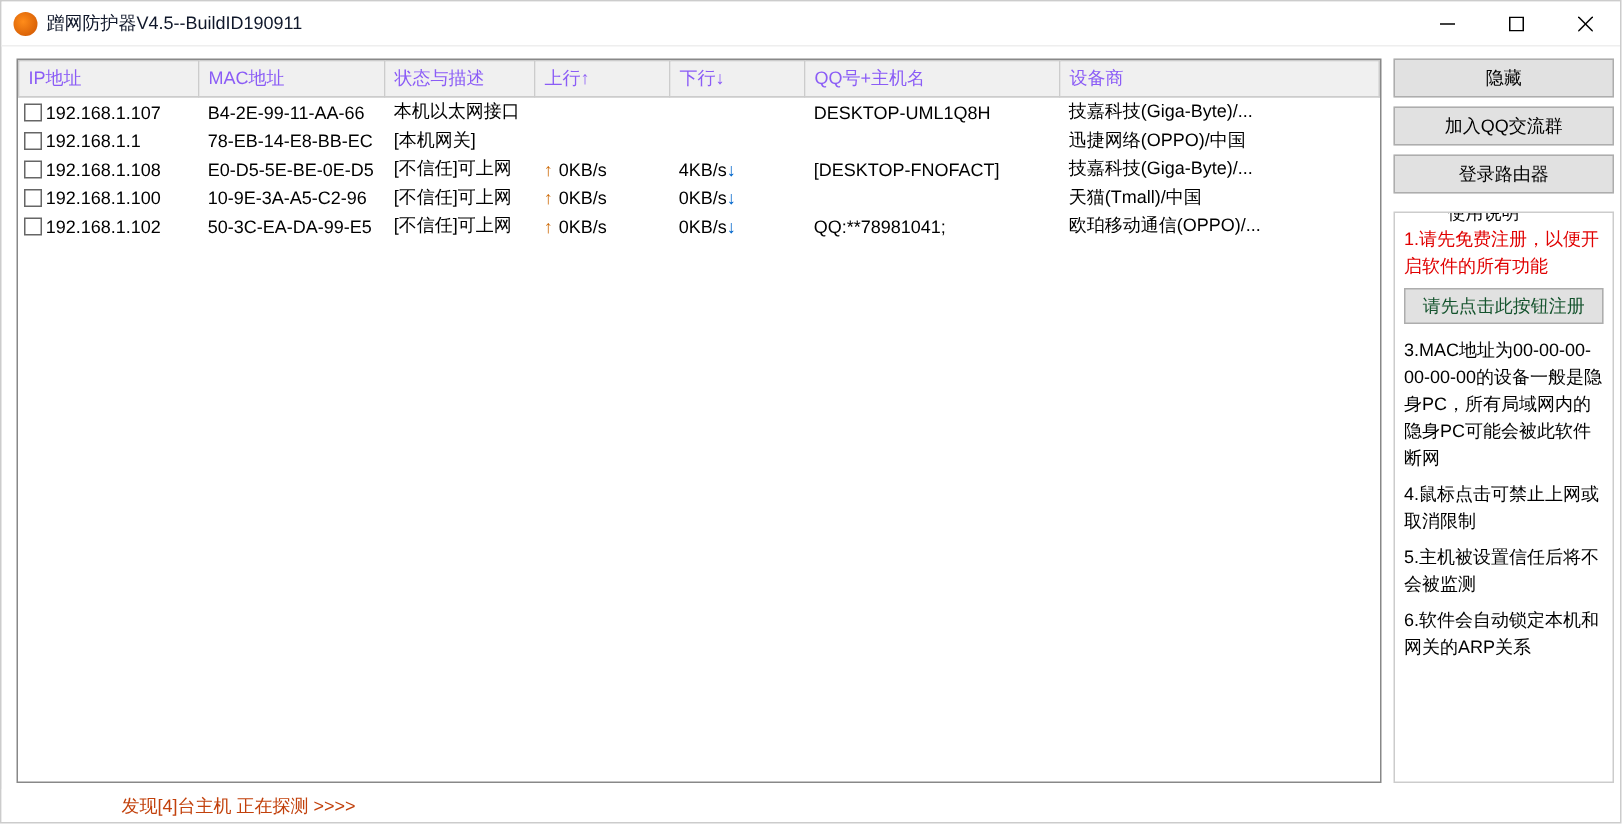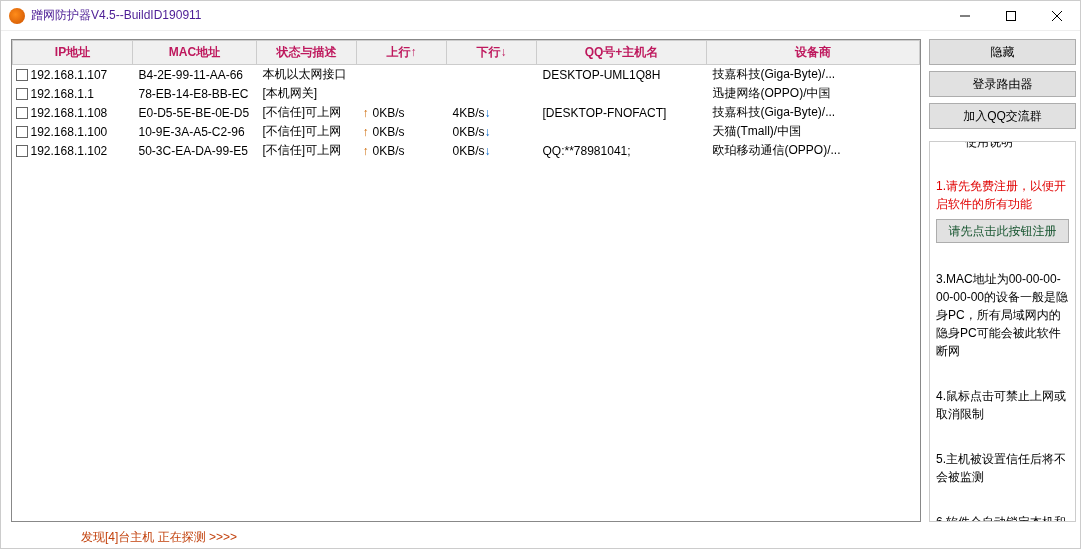--- a/index.html
+++ b/index.html
@@ -1,35 +1,35 @@
 <!DOCTYPE html>
 <html><head>
 <meta charset="utf-8">
 <style>
 * { box-sizing: border-box; margin: 0; padding: 0; font-family: "Microsoft YaHei", "SimSun", sans-serif; font-size: 12px; }
 body { background: #fff; width: 1081px; height: 549px; overflow: hidden; display: flex; flex-direction: column; border: 1px solid #ccc; }
 .titlebar { height: 30px; display: flex; align-items: center; padding: 0 0 0 8px; background: #fff; border-bottom: 1px solid #eee; }
 .titlebar-icon { width: 16px; height: 16px; border-radius: 50%; background: radial-gradient(circle at 40% 40%, #ff8c1a, #cc5200); margin-right: 6px; }
-.titlebar-title { flex: 1; color: #4c1d95; font-size: 12px; }
+.titlebar-title { flex: 1; color: #0f172a; font-size: 12px; }
 .titlebar-btns { display: flex; height: 100%; }
 .titlebar-btn { width: 46px; height: 100%; display: flex; align-items: center; justify-content: center; color: #000; }
 .main { flex: 1; display: flex; overflow: hidden; }
 .table-wrap { flex: 1; border: 1px solid #888; margin: 8px 4px 4px 10px; overflow: auto; background: #fff; }
 table { border-collapse: collapse; width: 100%; table-layout: fixed; }
-th { background: #f0f0f0; border: 1px solid #ccc; text-align: center; padding: 3px 6px; font-weight: bold; color: #be185d; height: 20px; white-space: nowrap; overflow: hidden; }
+th { background: #f0f0f0; border: 1px solid #ccc; text-align: left; padding: 3px 6px; font-weight: normal; color: #8b5cf6; height: 20px; white-space: nowrap; overflow: hidden; }
 td { padding: 1px 6px; color: #000; white-space: nowrap; overflow: hidden; height: 18px; vertical-align: middle; }
 td.cb-cell { padding: 1px 3px; }
 .cb { width: 12px; height: 12px; border: 1px solid #666; display: inline-block; vertical-align: middle; margin-right: 3px; }
 .arrow-up { color: #cc6600; margin-right: 4px; }
 .arrow-down { color: #0066cc; margin-right: 4px; }
 .sidebar { width: 155px; padding: 8px 4px 4px 4px; display: flex; flex-direction: column; gap: 6px; }
 .side-btn { height: 26px; border: 1px solid #adadad; background: #e1e1e1; color: #000; display: flex; align-items: center; justify-content: center; cursor: pointer; }
 .side-group { border: 1px solid #ccc; padding: 8px 6px 6px 6px; position: relative; flex: 1; margin-top: 6px; overflow: auto; }
 .side-group-title { position: absolute; top: -8px; left: 6px; background: #fff; padding: 0 3px; color: #000; margin-left: 26px; }
-.note { color: #000; line-height: 1.5; margin-bottom: 6px; margin-top: 27px; }
+.note { color: #000; line-height: 1.5; margin-bottom: 6px; }
 .note.red { color: #e00000; }
 .reg-btn { height: 24px; border: 1px solid #adadad; background: #e1e1e1; color: #14532d; display: flex; align-items: center; justify-content: center; cursor: pointer; margin: 4px 0 8px 0; }
 .statusbar { height: 22px; display: flex; align-items: center; padding: 0 0 0 80px; color: #c2410c; background: #fff; }
 </style>
 </head>
 <body>
 
 <div class="titlebar">
   <div class="titlebar-icon"></div>
   <div class="titlebar-title">蹭网防护器V4.5--BuildID190911</div>
@@ -121,22 +121,22 @@
             <td>0KB/s<span class="arrow-down">↓</span></td>
             <td>QQ:**78981041;</td>
             <td>欧珀移动通信(OPPO)/...</td>
           </tr>
         </tbody>
     </table>
   </div>
 
   <div class="sidebar">
     <div class="side-btn">隐藏</div>
+    <div class="side-btn">加入QQ交流群</div>
     <div class="side-btn">登录路由器</div>
-    <div class="side-btn">加入QQ交流群</div>
     <div class="side-group">
       <div class="side-group-title">使用说明</div>
       <div class="note red">1.请先免费注册，以便开启软件的所有功能</div>
       <div class="reg-btn">请先点击此按钮注册</div>
       <div class="note">3.MAC地址为00-00-00-00-00-00的设备一般是隐身PC，所有局域网内的隐身PC可能会被此软件断网</div>
       <div class="note">4.鼠标点击可禁止上网或取消限制</div>
       <div class="note">5.主机被设置信任后将不会被监测</div>
       <div class="note">6.软件会自动锁定本机和网关的ARP关系</div>
 
     </div>

